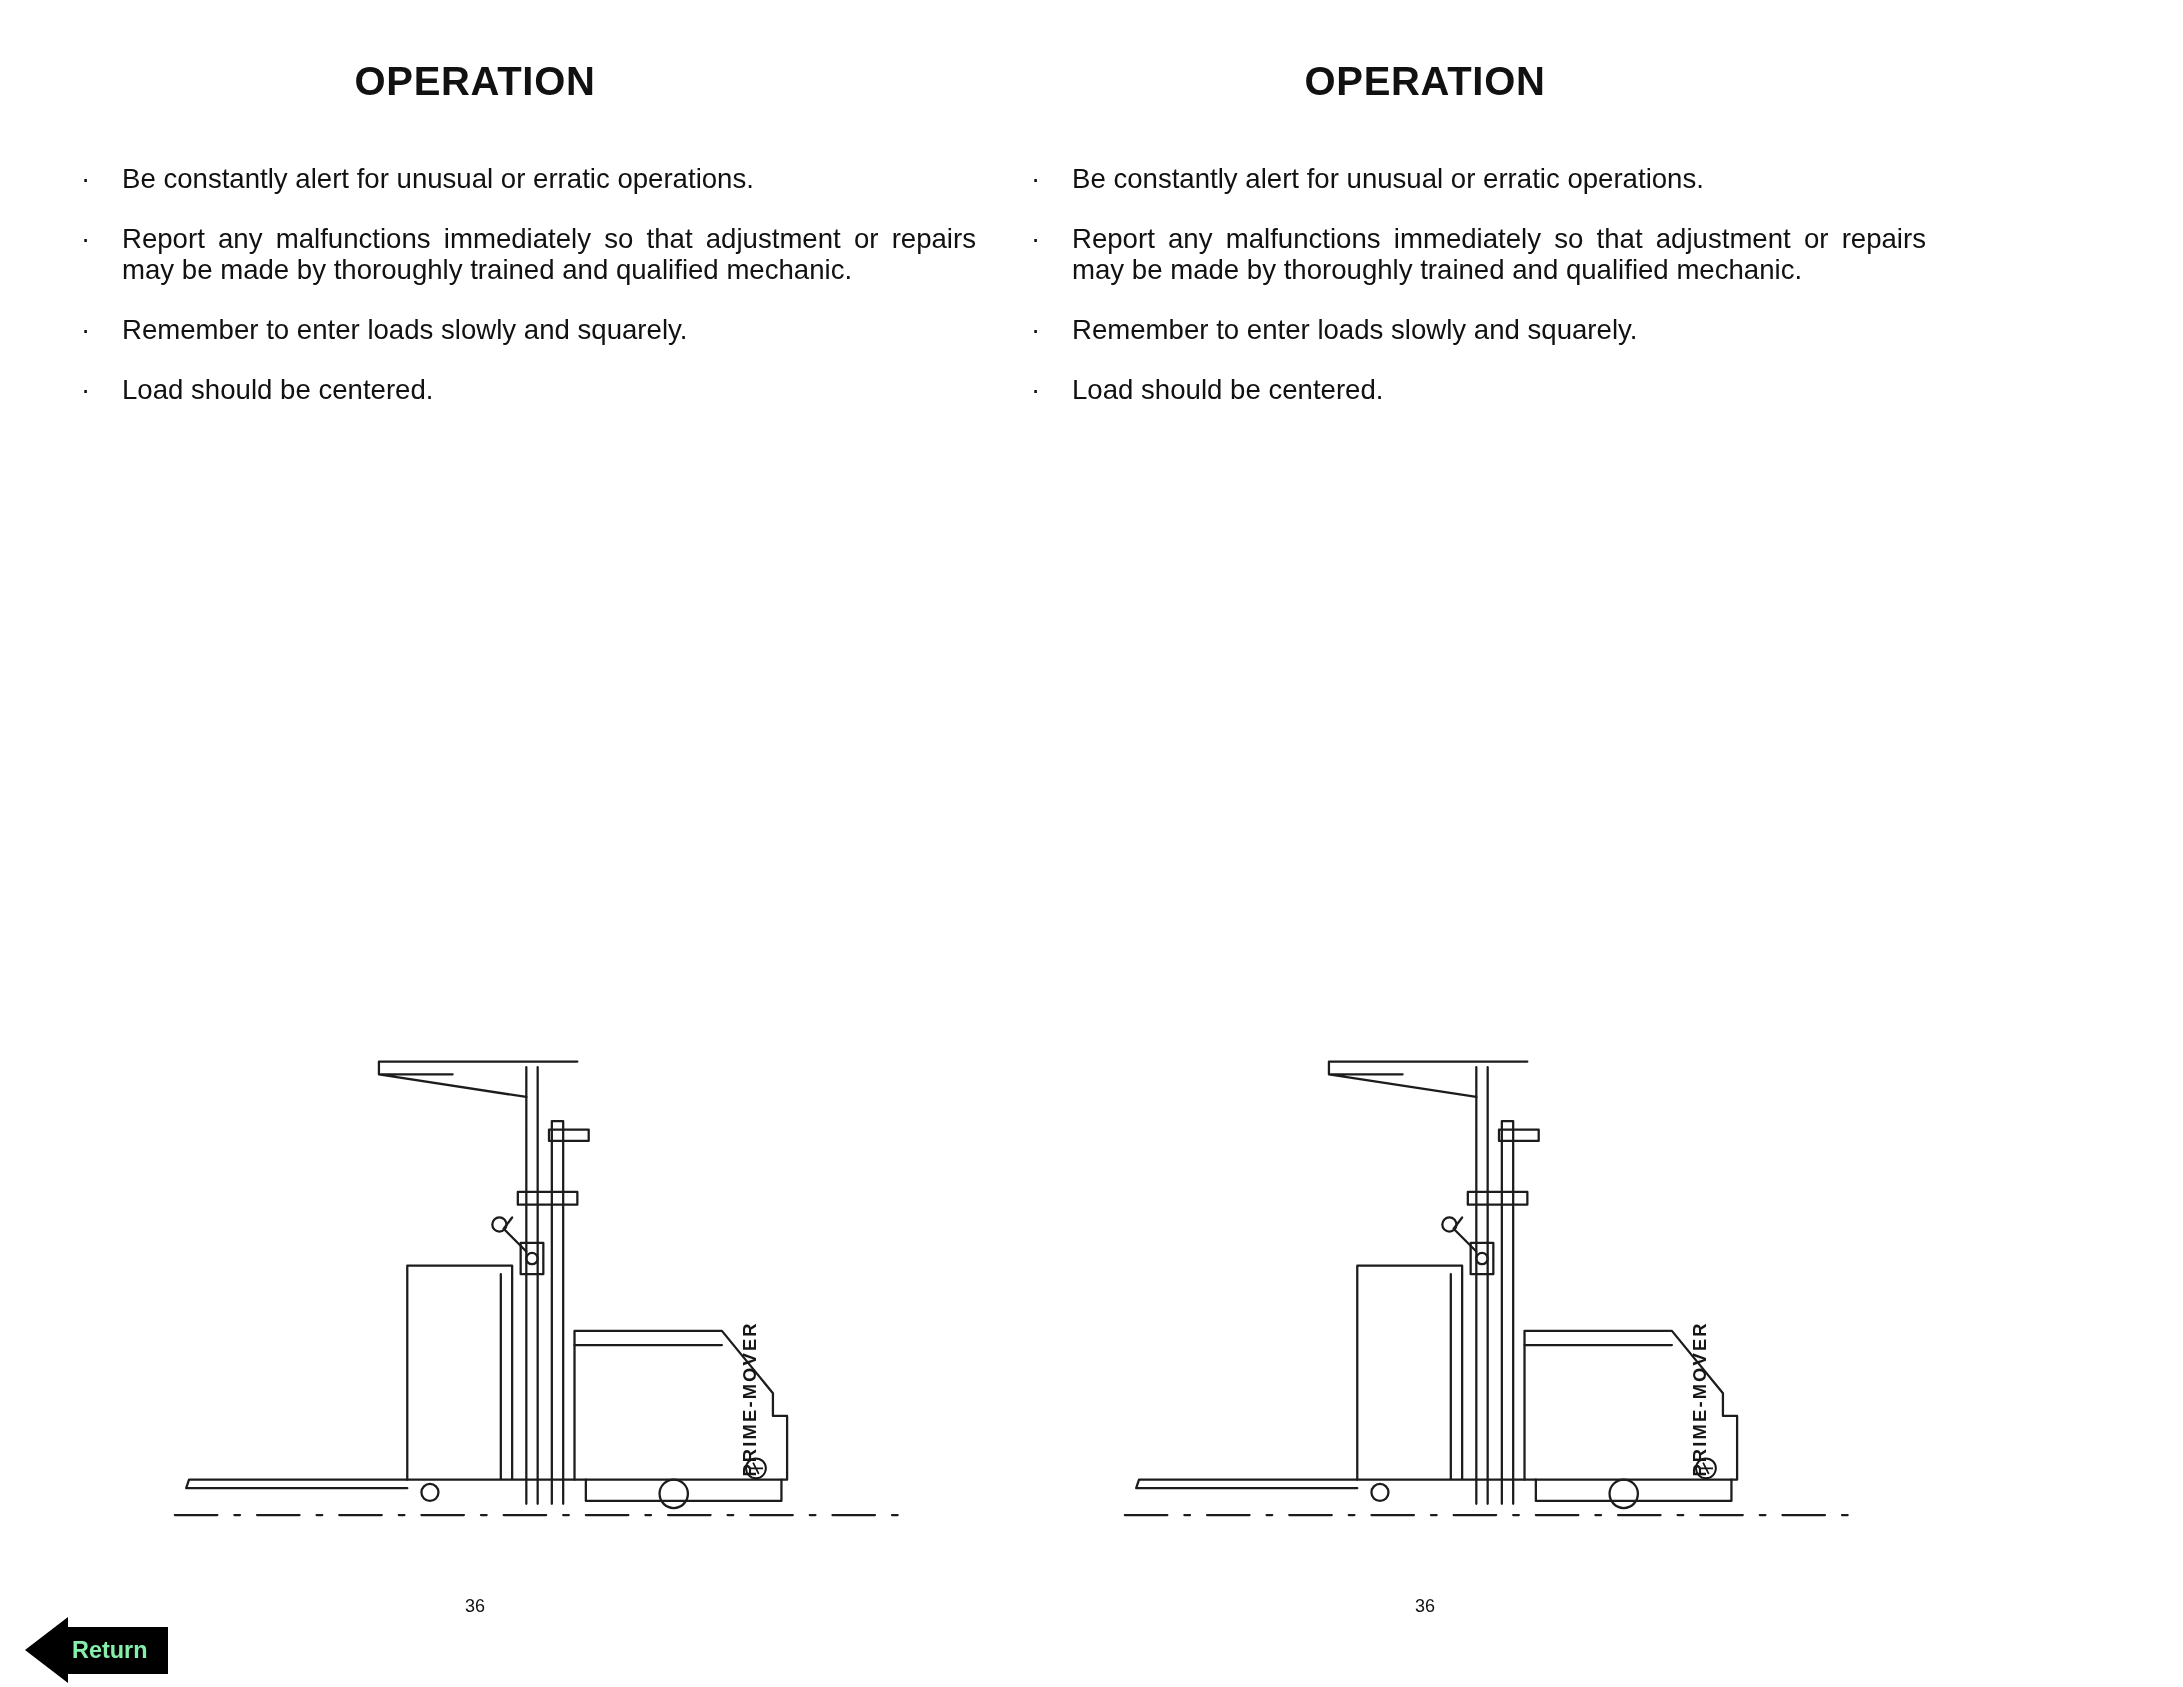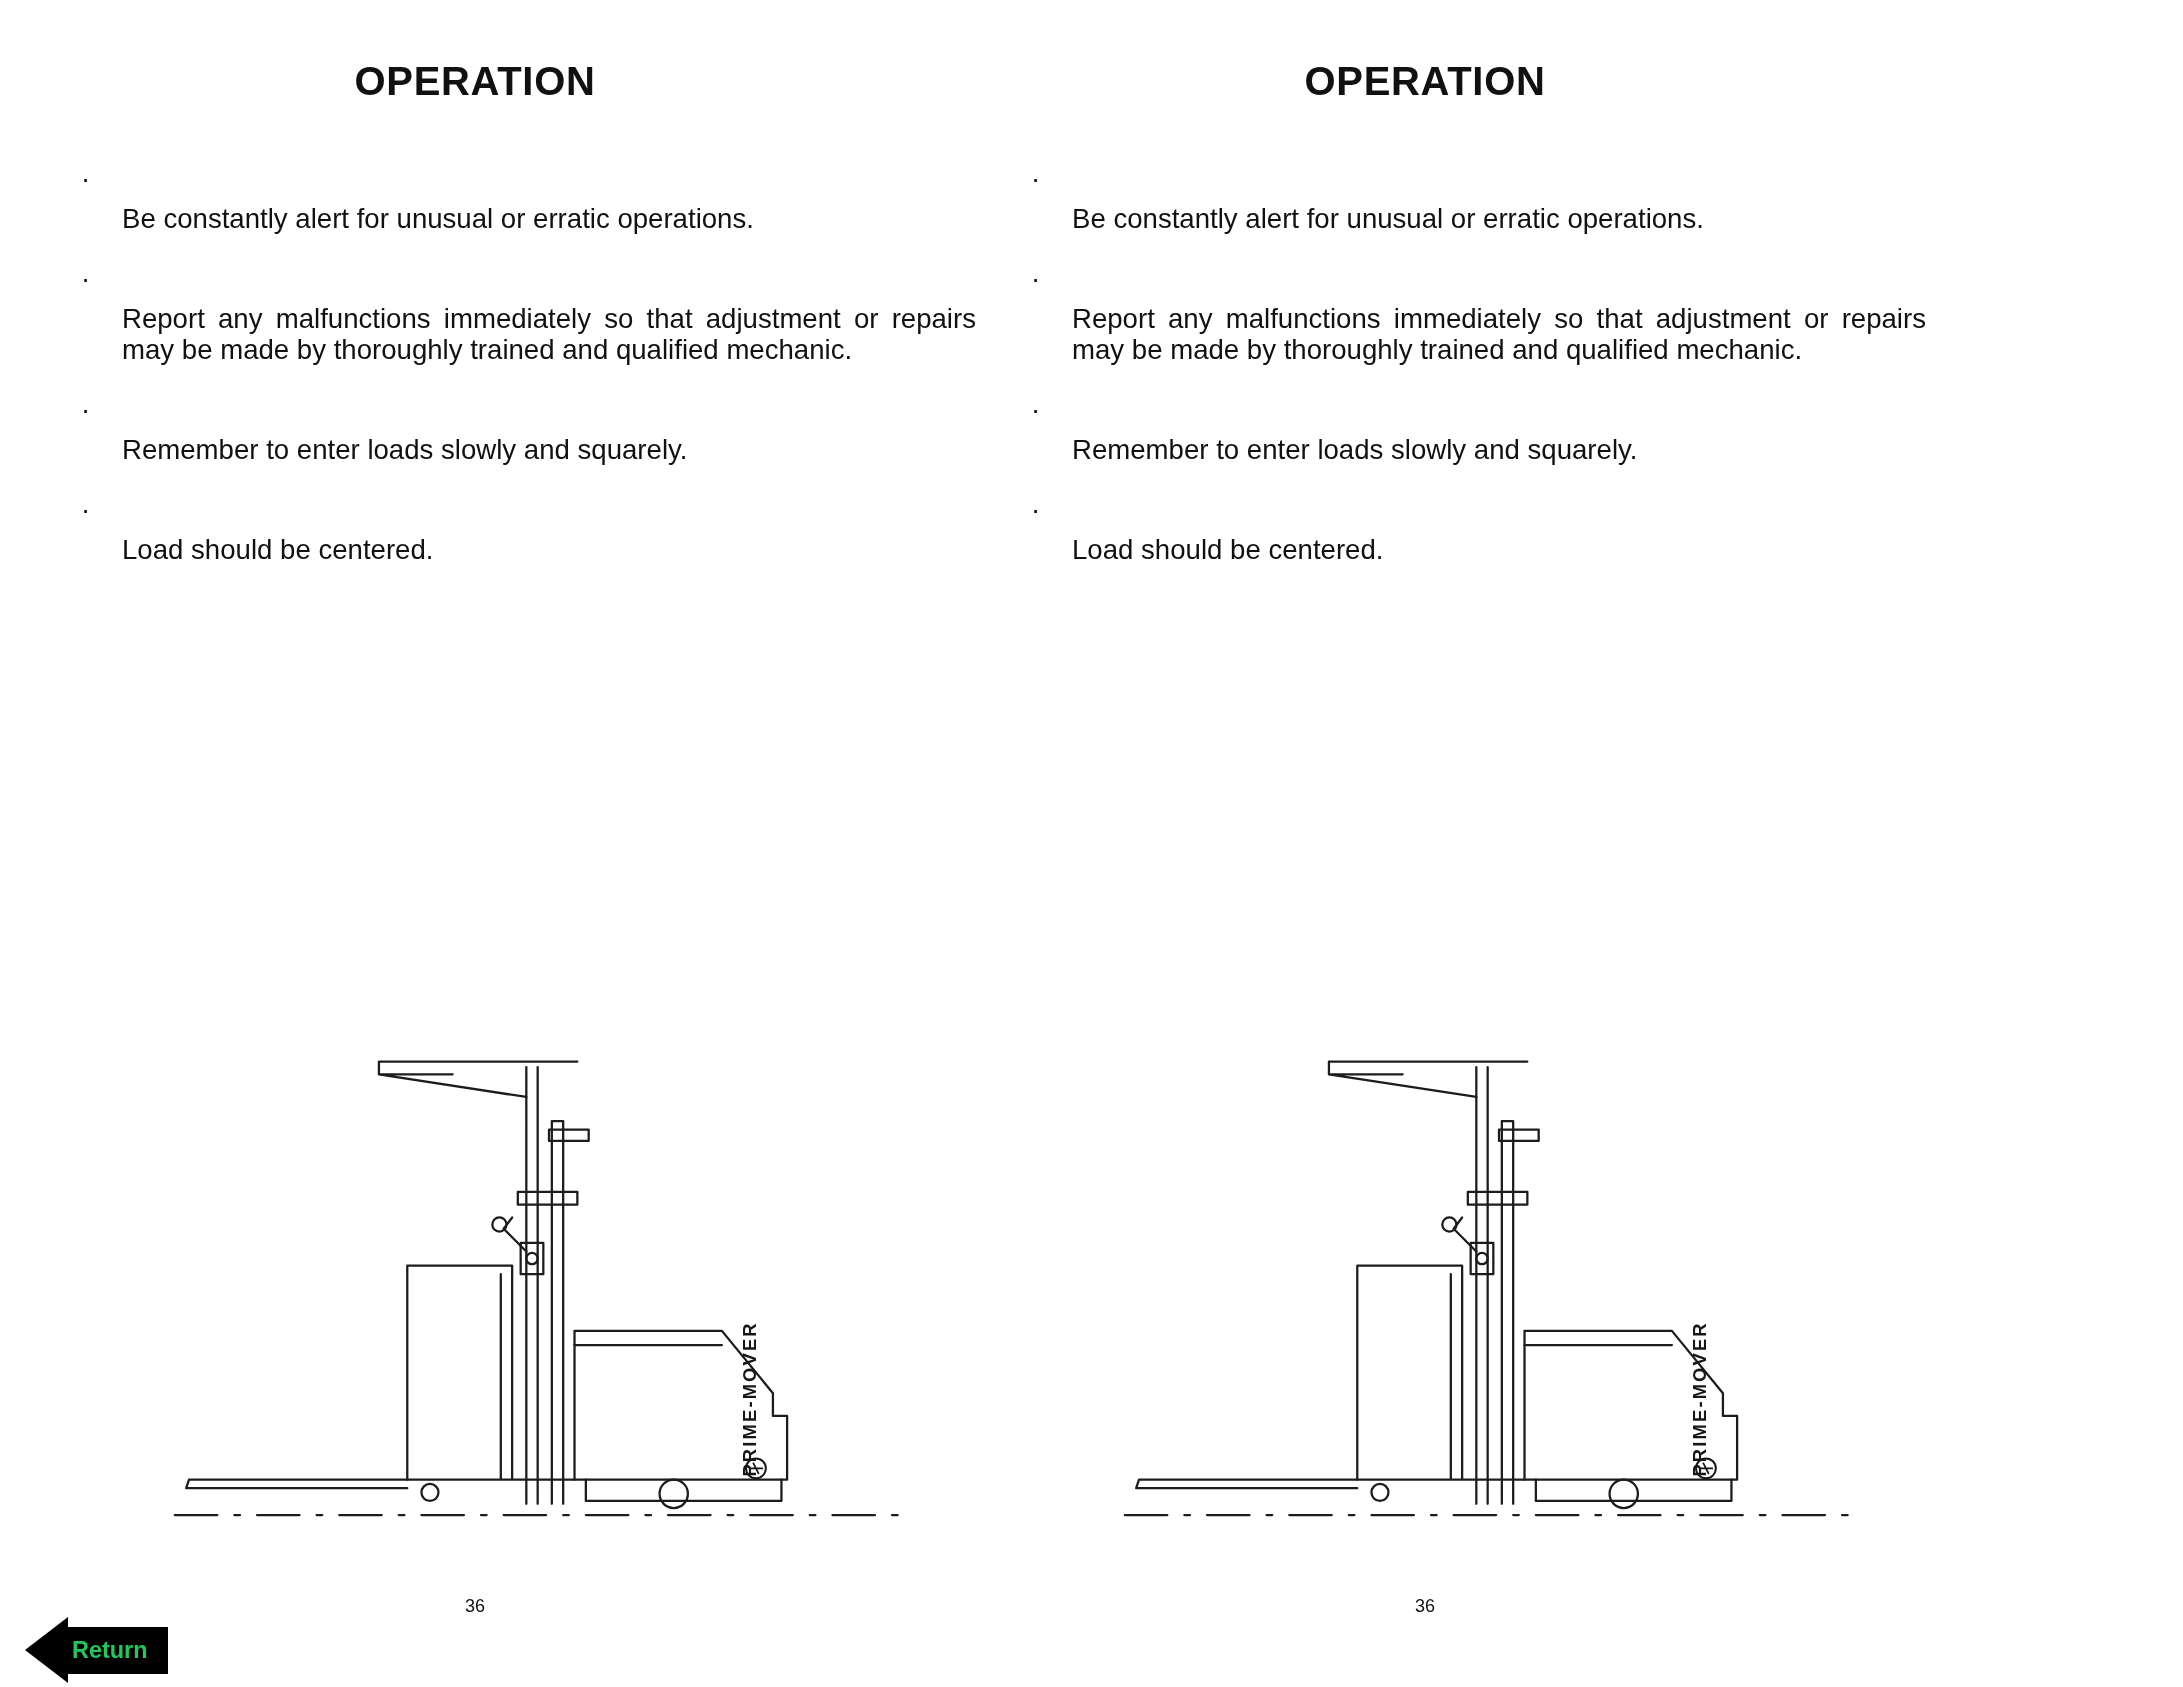--- a/index.html
+++ b/index.html
@@ -35,21 +35,20 @@
     font-size: 27.6px;
     line-height: 31px;
   }
   .bullets .dot {
     flex: 0 0 41px;
     font-size: 27.6px;
   }
   .bullets .btext {
     flex: 1 1 auto;
     text-align: justify;
-    margin-top: 40px;
   }
 
   .figure {
     position: absolute;
     top: 1053px; left: 172px;
     width: 737px; height: 482px;
   }
   .figure svg { width: 100%; height: 100%; display: block; }
 
   .pagenum {
@@ -67,21 +66,21 @@
     cursor: pointer;
   }
   .return-btn .arrow {
     width: 0; height: 0;
     border-top: 33px solid transparent;
     border-bottom: 33px solid transparent;
     border-right: 43px solid #000000;
   }
   .return-btn .label {
     background: #000000;
-    color: #22c55e;
+    color: #86efac;
     font-weight: 700;
     font-size: 23.4px;
     height: 47px;
     line-height: 47px;
     padding: 0 20.7px 0 5.5px;
     margin-left: -1.4px;
   }
 
   .defs-svg { position: absolute; width: 0; height: 0; overflow: hidden; }
 </style>

